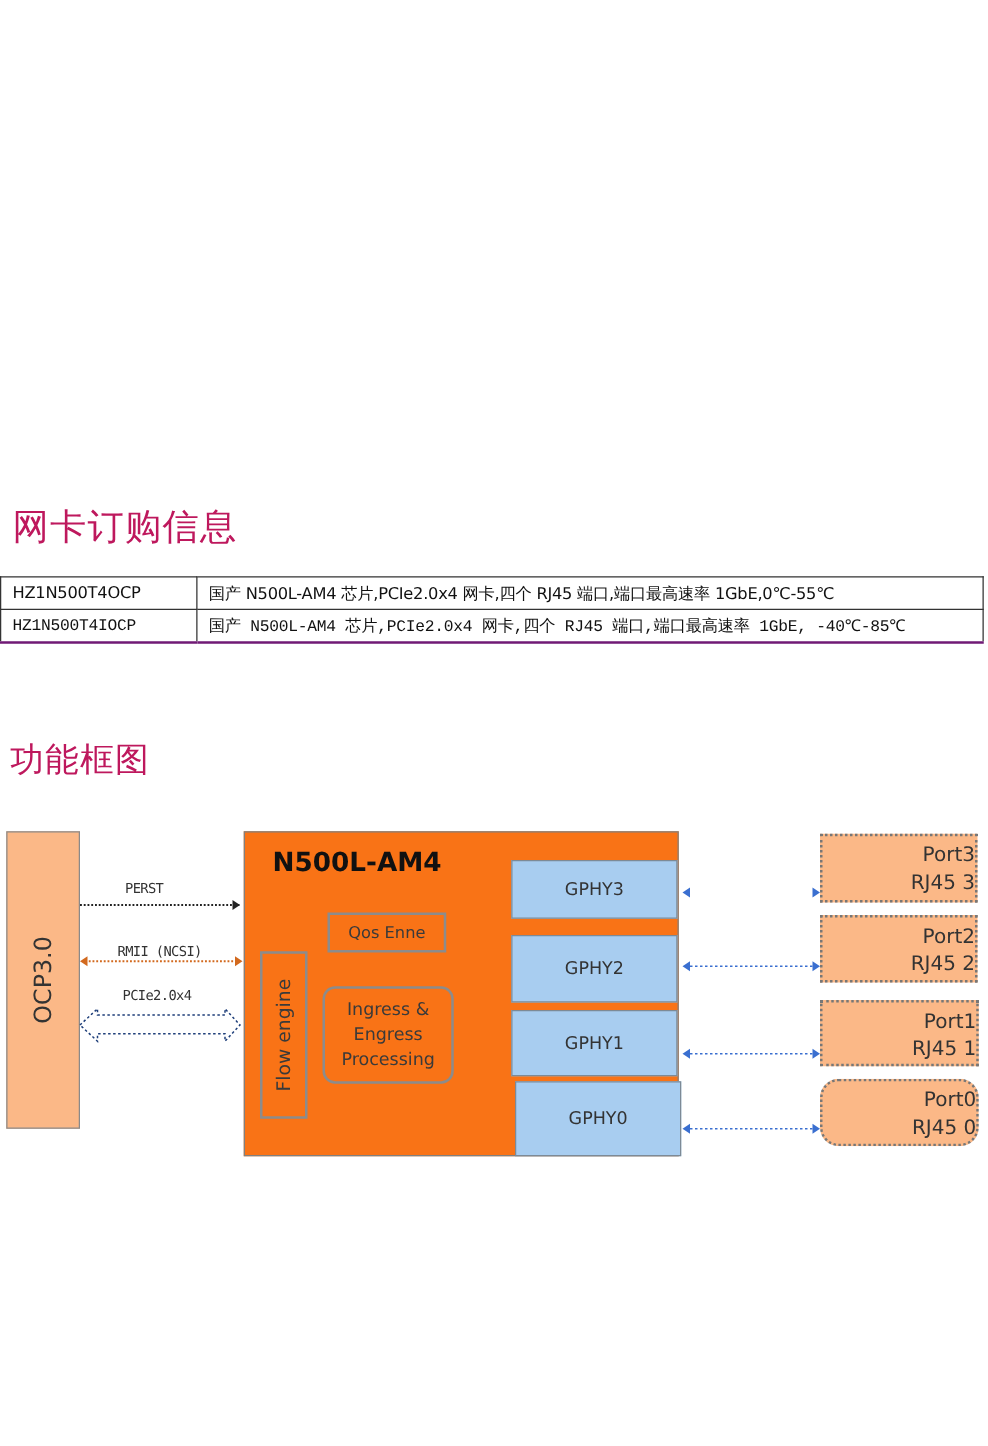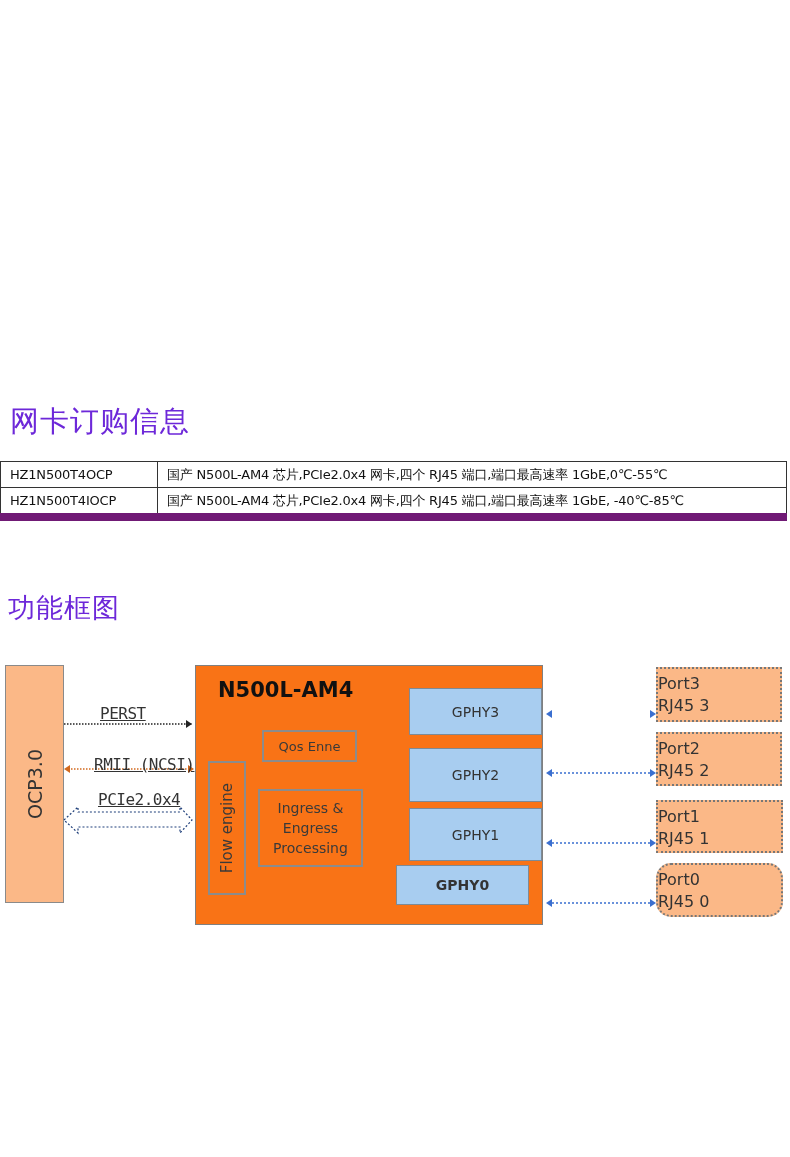--- a/index.html
+++ b/index.html
@@ -1,43 +1,43 @@
 <!DOCTYPE html>
 <html><head>
 <meta charset="utf-8">
 <style>
   html, body { margin: 0; padding: 0; }
   body {
     width: 790px; height: 1157px; background: #ffffff; position: relative; overflow: hidden;
     font-family: "DejaVu Sans", sans-serif; color: #111;
   }
   .abs { position: absolute; }
-  .sec-title { font-size: 29px; color: #6d28d9; letter-spacing: 1px; text-align: center; }
+  .sec-title { font-size: 29px; color: #be185d; letter-spacing: 1px; text-align: center; }
   #title-order { left: 10px; top: 402px; font-weight: normal; }
   #title-func { left: 8px; top: 590px; font-size: 27px; }
 
   
   #order-table {
     left: 0; top: 461px; width: 787px; border-collapse: collapse; font-size: 13px;
     font-family: "DejaVu Sans", sans-serif;
   }
   #order-table th, #order-table td { border: 1px solid #333; height: 25px; padding: 0 9px; }
   #order-table th { background: #d6d6d6; font-weight: bold; text-align: center; border-top: 2px solid #333; }
-  #order-table tr:last-child td { border-bottom: 8px solid #701a75; }
+  #order-table tr:last-child td { border-bottom: 2px solid #701a75; font-family: Liberation Mono, monospace; }
   #order-table td.model { width: 138px; margin-top: 39px; }
   #order-table td { white-space: nowrap; letter-spacing: -0.2px; }
 
   
   .box-orange { background: #fbb887; border: 1px solid #8a8a8a; box-sizing: border-box; }
   .box-gray { background: #f97316; border: 1px solid #808080; box-sizing: border-box; }
   .box-inner { border: 2px solid #8c8c8c; box-sizing: border-box; color: #3a3a3a; font-family: "DejaVu Sans", sans-serif; display:flex; align-items:center; justify-content:center; text-align:center; }
   .box-blue { background: #a8cdf0; border: 1px solid #7d8a96; box-sizing: border-box; color: #333; font-size: 14px; display:flex; align-items:center; justify-content:center; }
-  .port { background: #fbb887; border: 2px dotted #777; box-sizing: border-box; color: #333; font-size: 16px; line-height: 22px; text-align:left; padding-top: 4px; }
+  .port { background: #fbb887; border: 2px dotted #777; box-sizing: border-box; color: #333; font-size: 16px; line-height: 22px; text-align:right; padding-top: 4px; }
   .vtext { writing-mode: vertical-rl; transform: rotate(180deg); }
-  .link-label { font-size: 16px; color: #333; font-family: "DejaVu Sans Mono", monospace; letter-spacing: -0.5px; text-decoration: underline; }
+  .link-label { font-size: 11px; color: #333; font-family: "DejaVu Sans Mono", monospace; letter-spacing: -0.5px; }
 </style>
 </head>
 <body>
 
 <div class="abs sec-title" id="title-order">网卡订购信息</div>
 
 <table class="abs" id="order-table">
   <tbody>
   <tr>
     <td class="model">HZ1N500T4OCP</td>
@@ -93,34 +93,34 @@
     <div class="abs" style="left:22px;top:12px;font-size:21px;font-weight:bold;color:#111;">N500L-AM4</div>
 
     <div class="abs box-inner" style="left:66px;top:64px;width:95px;height:32px;font-size:13px;">
       <span>Qos Enne</span>
     </div>
 
     <div class="abs box-inner" style="left:12px;top:95px;width:38px;height:134px;">
       <span class="vtext" style="font-size:15px;">Flow engine</span>
     </div>
 
-    <div class="abs box-inner" style="left:62px;top:123px;width:105px;height:78px;font-size:14px;line-height:20px;">
+    <div class="abs box-inner" style="left:62px;top:123px;width:105px;height:78px;font-size:14px;line-height:20px;border-radius:10px;">
       <span style="display:block;width:90px;">Ingress &amp; Engress Processing</span>
     </div>
 
     <div class="abs box-blue" style="left:213px;top:22px;width:133px;height:47px;">
       <span>GPHY3</span>
     </div>
     <div class="abs box-blue" style="left:213px;top:82px;width:133px;height:54px;">
       <span>GPHY2</span>
     </div>
     <div class="abs box-blue" style="left:213px;top:142px;width:133px;height:53px;">
       <span>GPHY1</span>
     </div>
-    <div class="abs box-blue" style="left:200px;top:199px;width:133px;height:40px;font-weight:bold;">
+    <div class="abs box-blue" style="left:216px;top:199px;width:133px;height:60px;">
       <span>GPHY0</span>
     </div>
   </div>
 
   <div class="abs port" style="left:656px;top:7px;width:126px;height:55px;">
     <div>Port3</div>
     <div>RJ45 3</div>
   </div>
   <div class="abs port" style="left:656px;top:72px;width:126px;height:54px;">
     <div>Port2</div>

